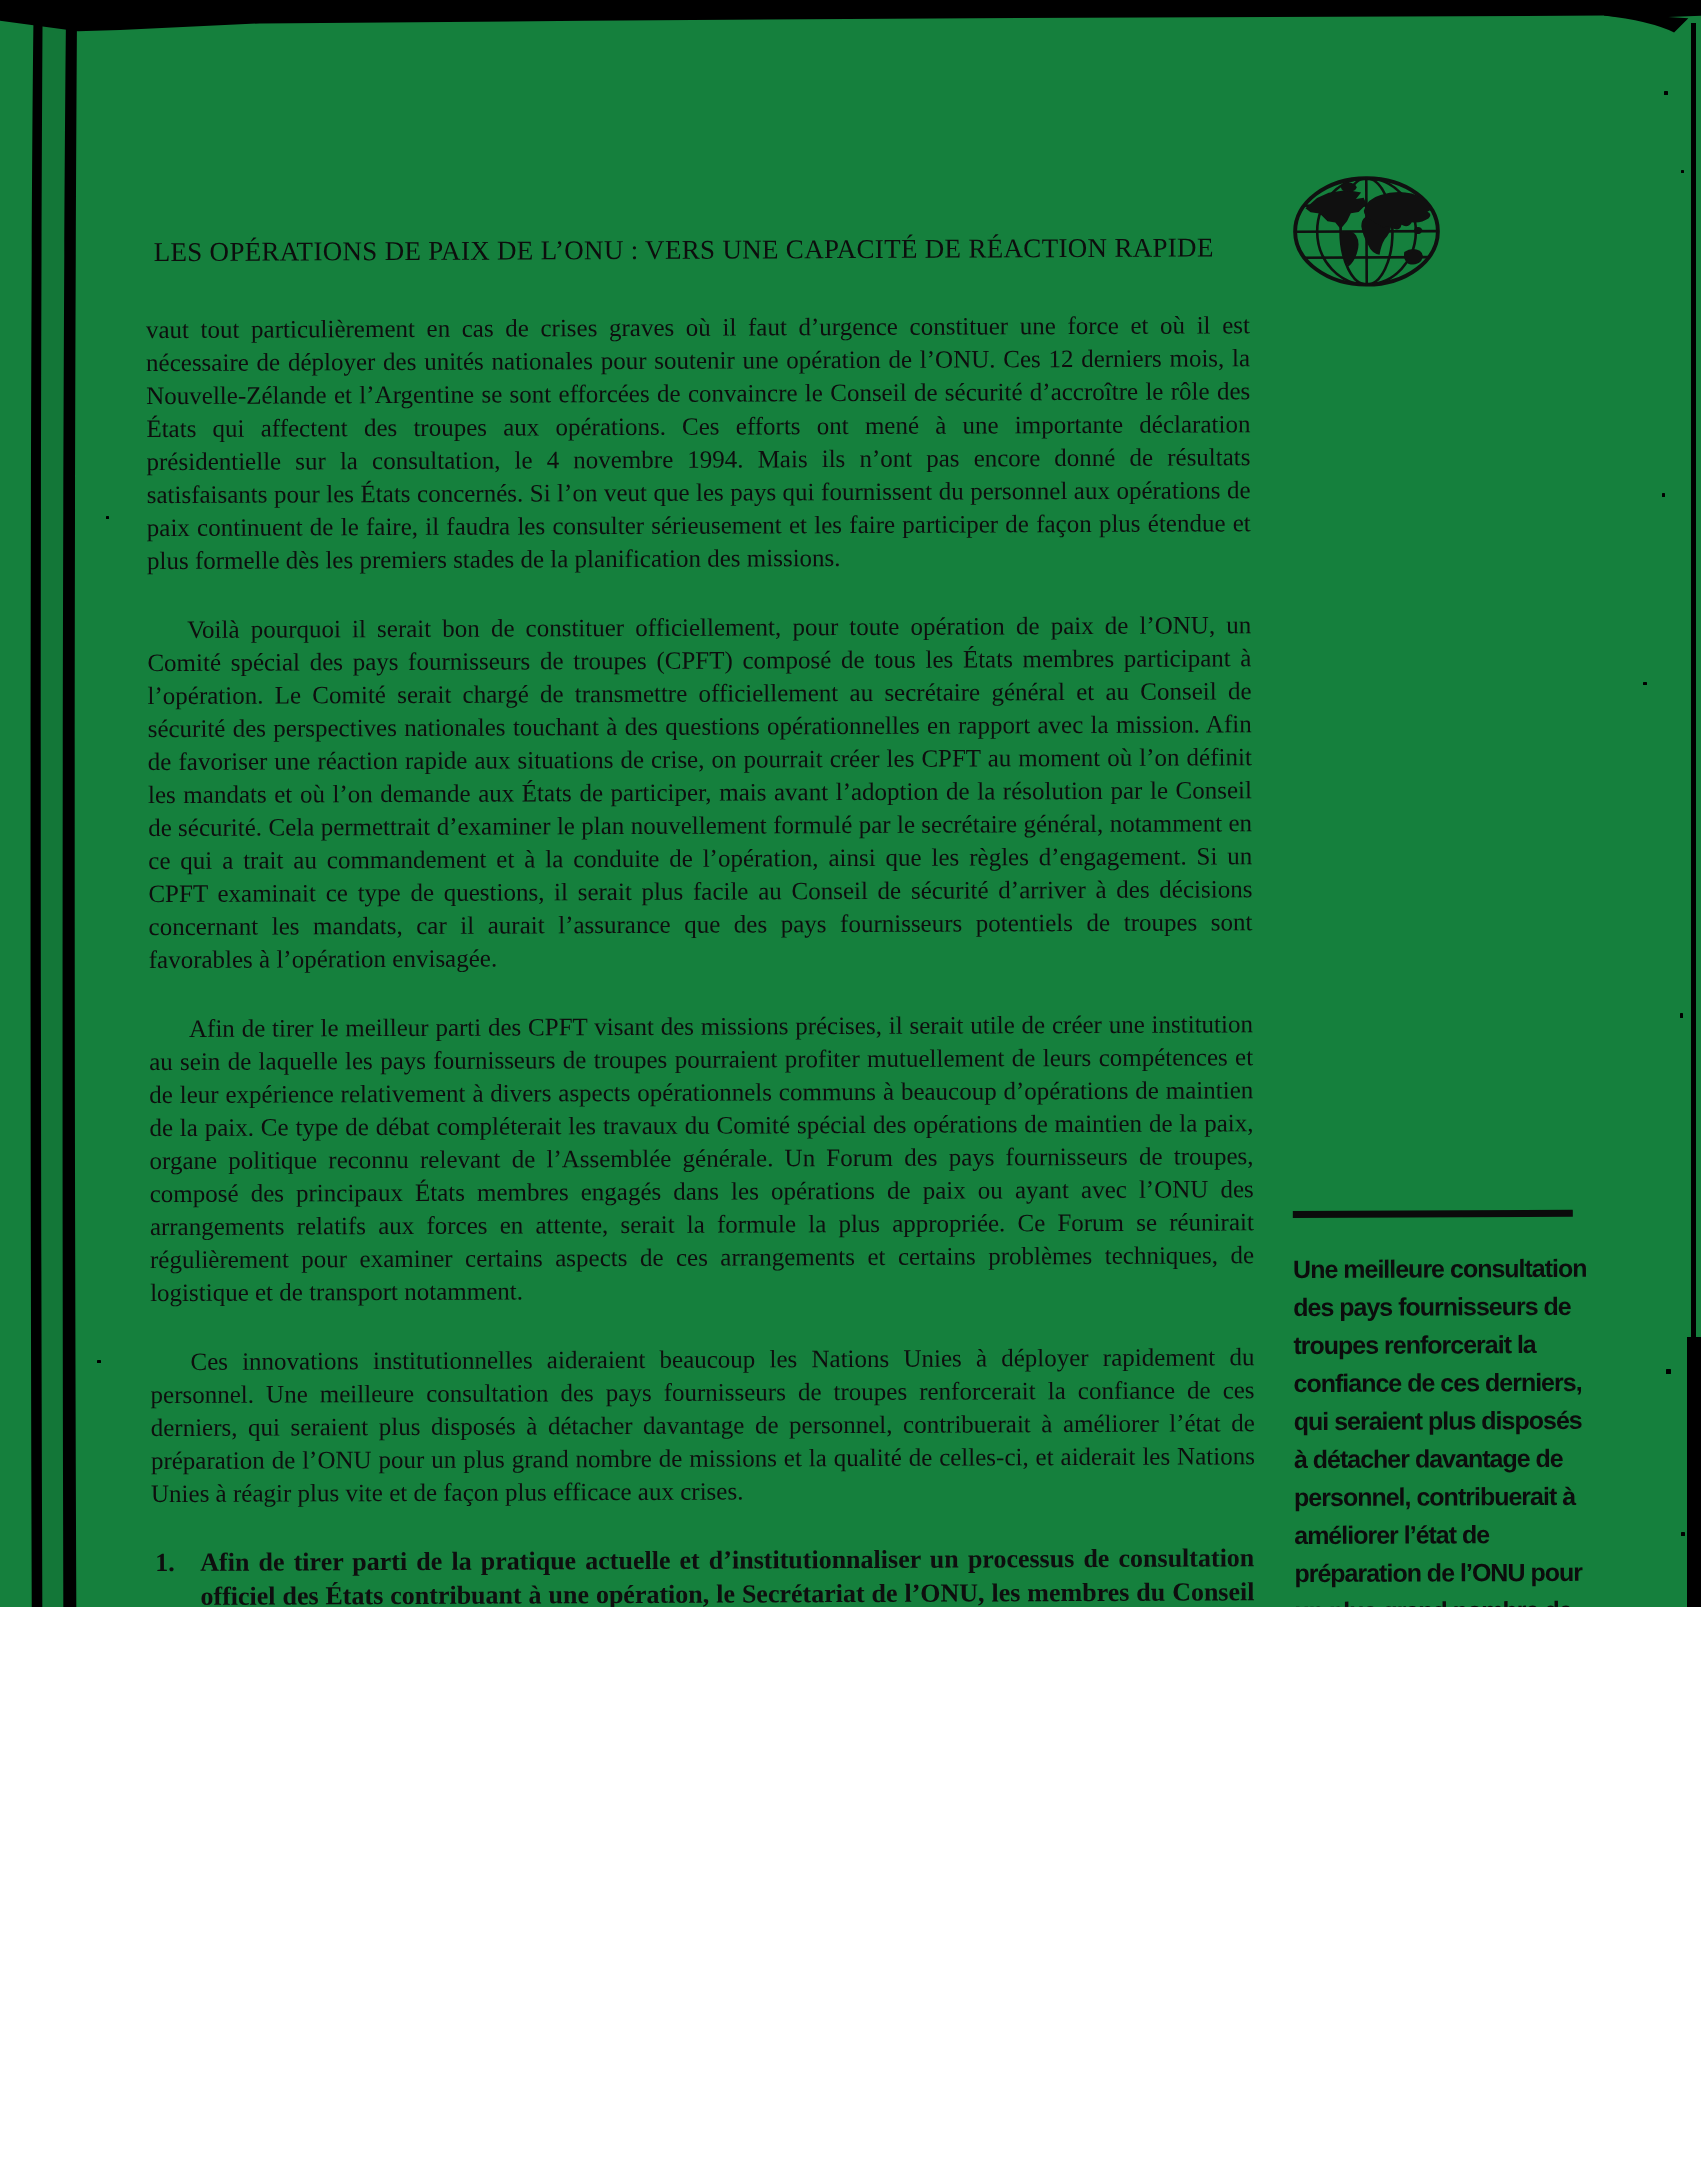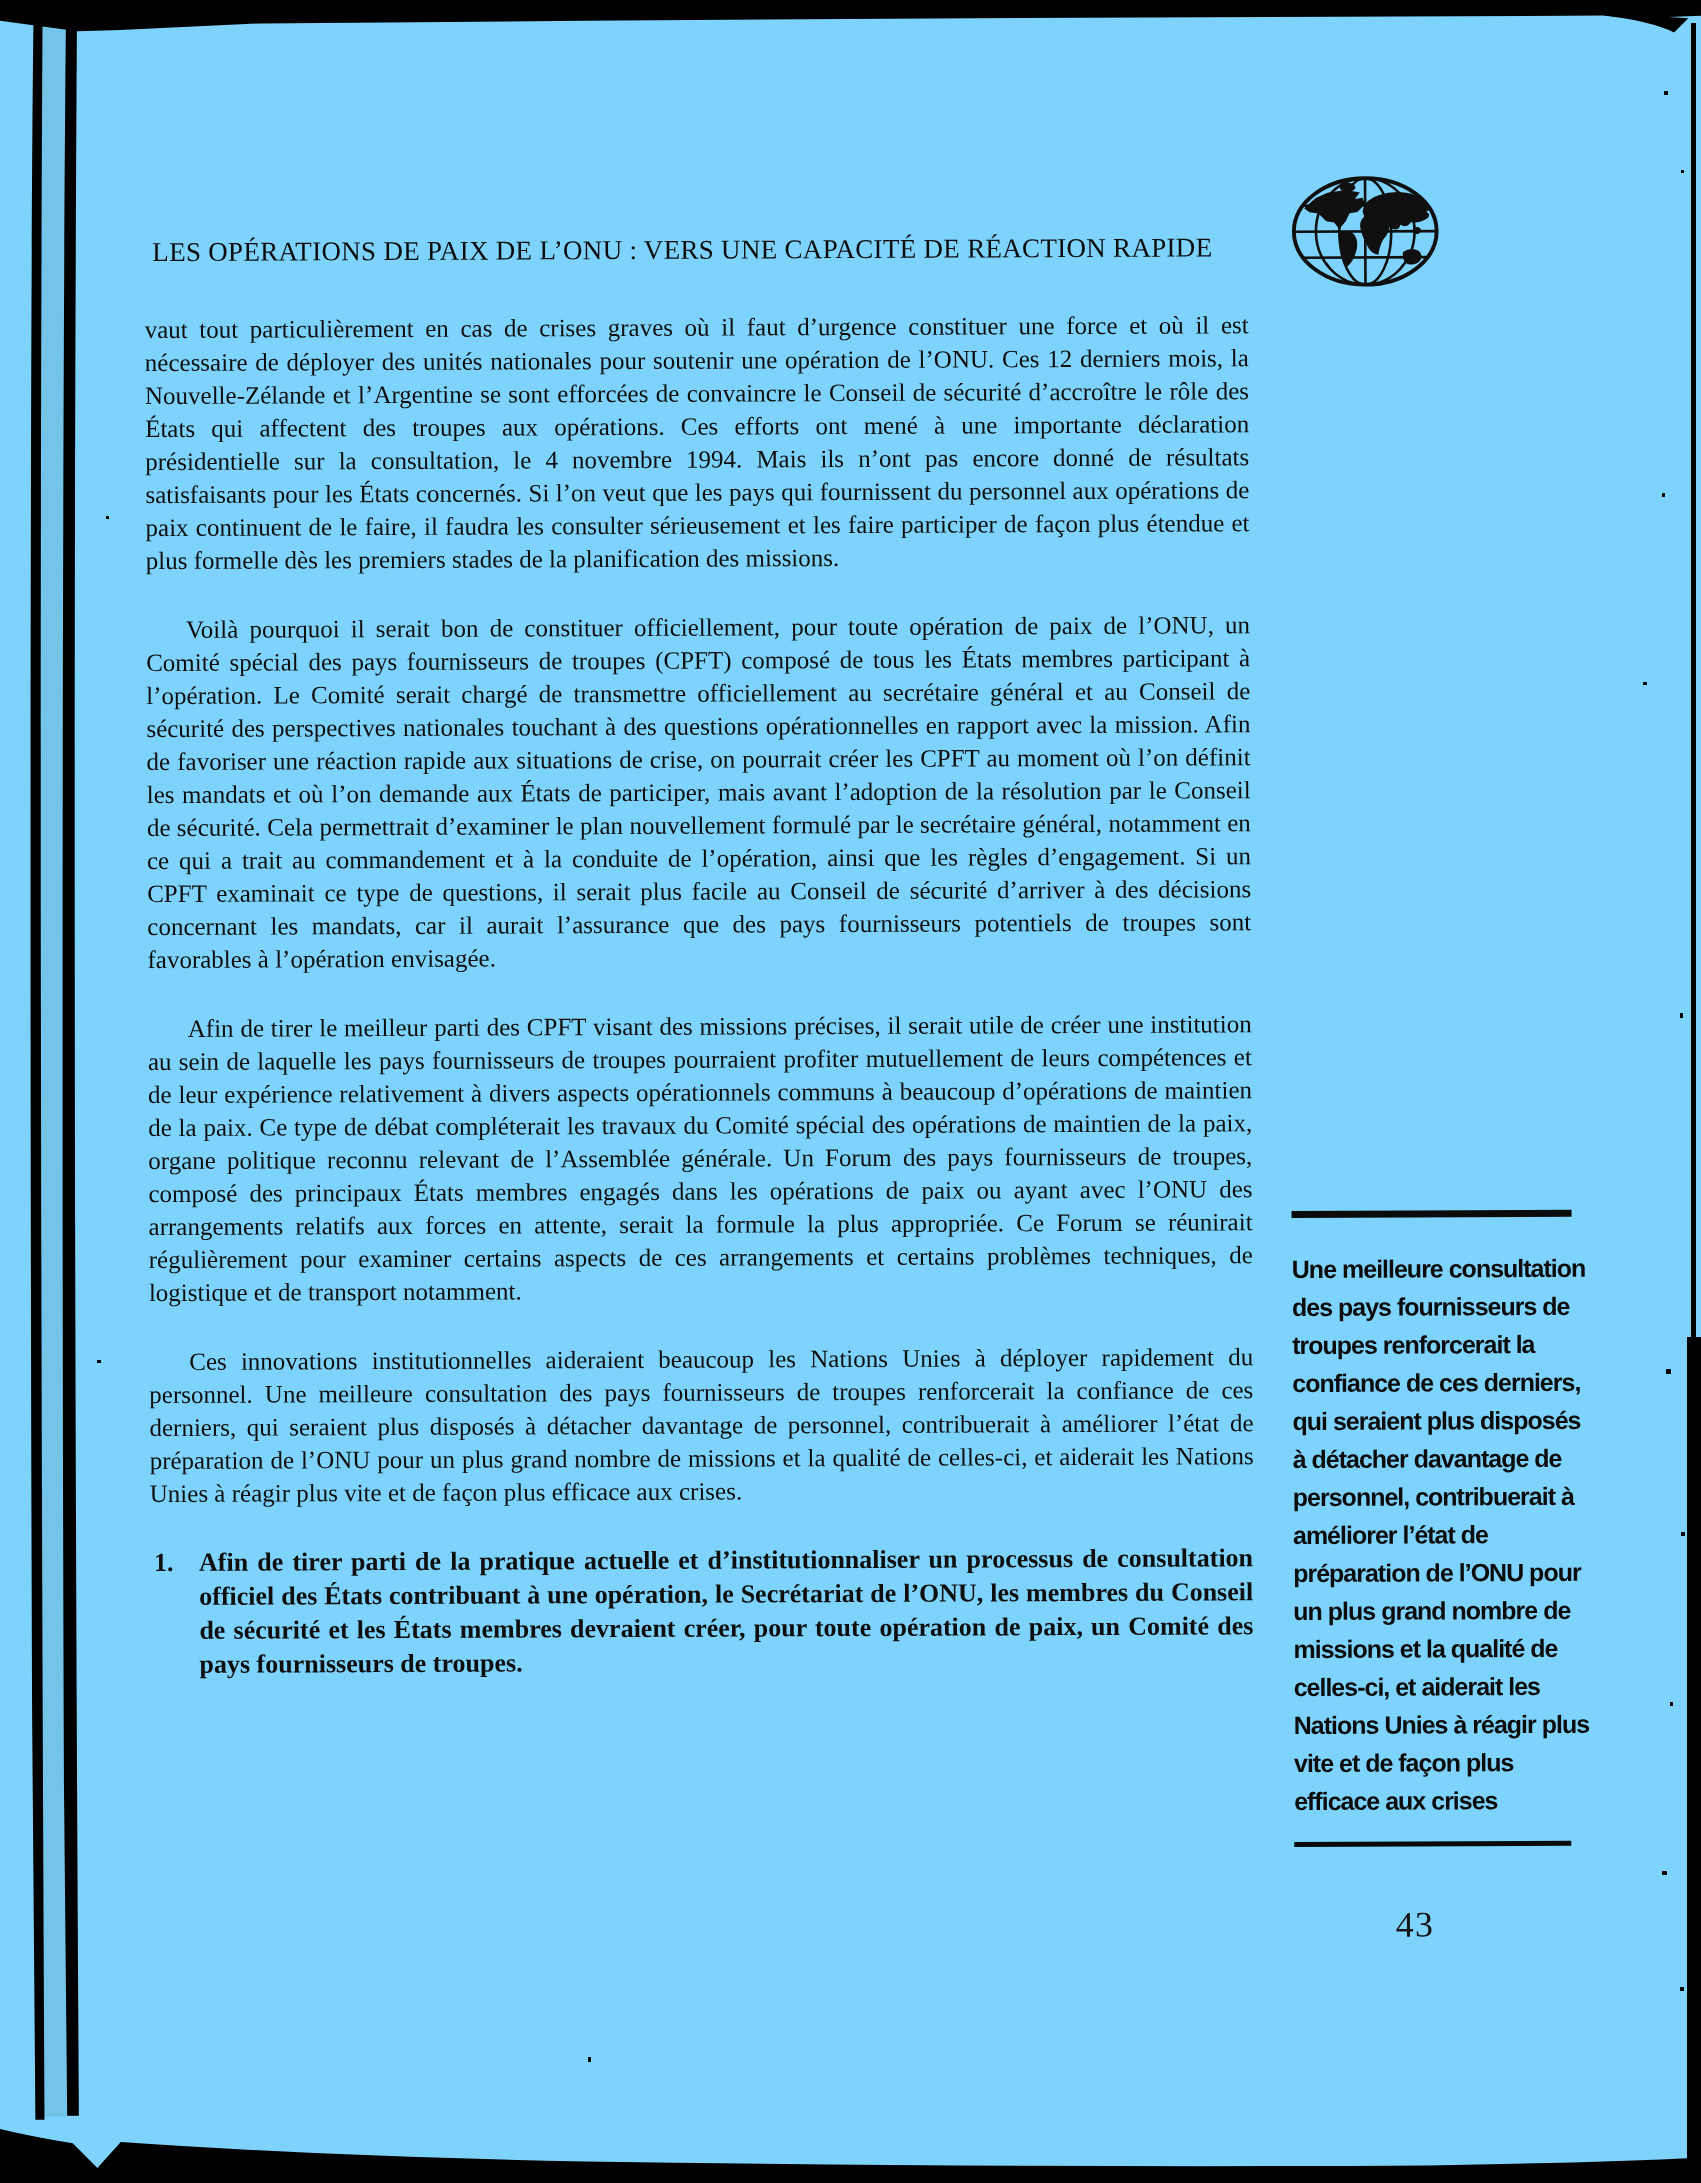--- a/index.html
+++ b/index.html
@@ -1,20 +1,20 @@
 <!DOCTYPE html>
 <html lang="fr" style="font-size:10.4px"><head>
 <meta charset="utf-8">
 <style>
   html,body{margin:0;padding:0;background:#ffffff;}
   .page{
     position:relative;
     width:1702px;
-    height:2183px;
-    background:#7dd3fc;
+    height:1607px;
+    background:#15803d;
     overflow:hidden;
     font-family:"Liberation Serif", serif;
     color:#111;
   }
   .content{position:absolute;left:0;top:0;width:100%;height:100%;transform:rotate(-0.25deg);}
   .art{position:absolute;}
   
   .title{
     position:absolute;left:156px;top:216px;width:1104px;
     font-size:27px;letter-spacing:0.3px;white-space:nowrap;

